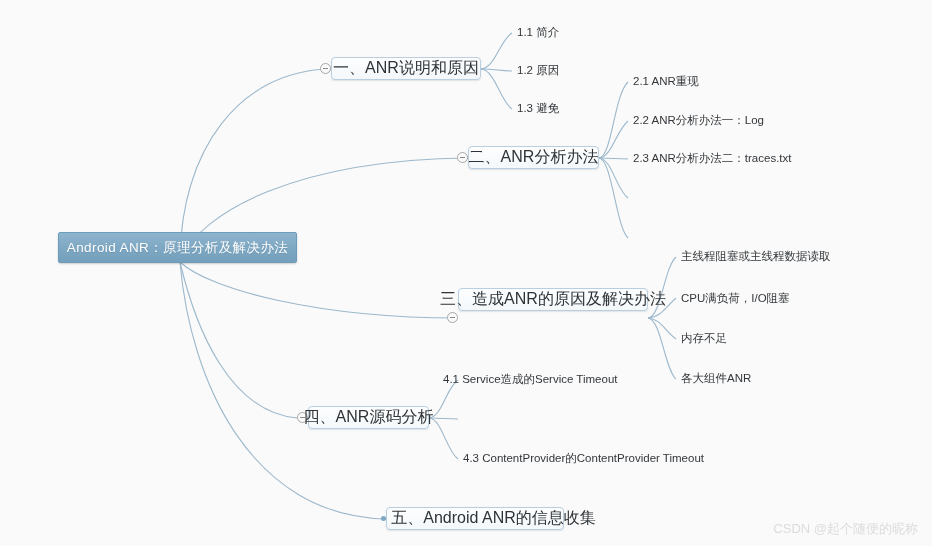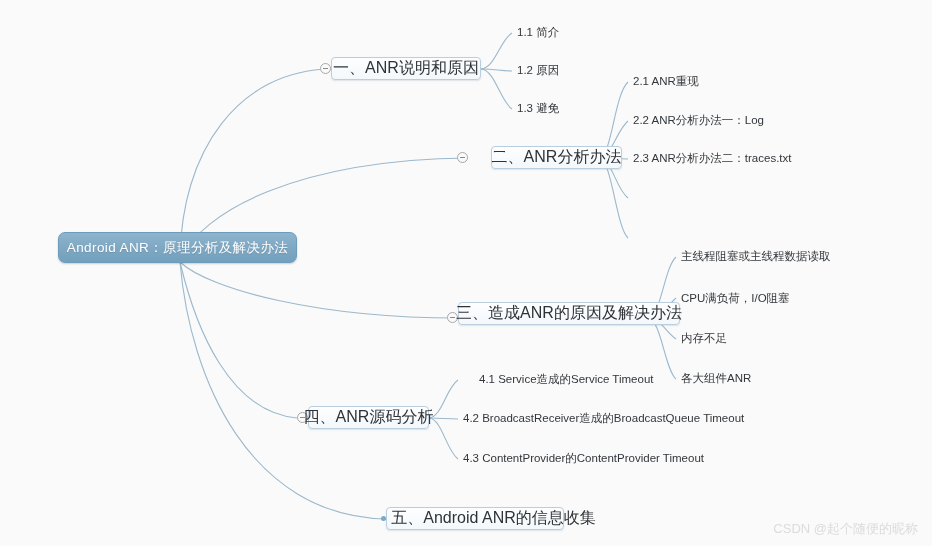--- a/index.html
+++ b/index.html
@@ -33,21 +33,21 @@
     stroke-width: 1.1;
   }
 
   
   .root-node {
     position: absolute;
     left: 58px;
     top: 232px;
     width: 239px;
     height: 31px;
-    border-radius: 7px;
+    border-radius: 2px;
     background: linear-gradient(180deg, #8fb4cd 0%, #7ea8c4 50%, #74a0bd 100%);
     border: 1px solid #6d9bba;
     box-shadow: 0 1px 2px rgba(0,0,0,0.18);
     display: flex;
     align-items: center;
     justify-content: center;
     box-sizing: border-box;
   }
   .root-node .root-label {
     color: #ffffff;
@@ -167,42 +167,41 @@
 
   <div class="toggle" style="left:320px; top:63px;"></div>
   <div class="branch-node" style="left:331px; top:57px; width:150px;">
     <span class="branch-label">一、ANR说明和原因</span>
   </div>
   <div class="leaf-node" style="left:517px; top:26px;">1.1 简介</div>
   <div class="leaf-node" style="left:517px; top:64px;">1.2 原因</div>
   <div class="leaf-node" style="left:517px; top:102px;">1.3 避免</div>
 
   <div class="toggle" style="left:457px; top:152px;"></div>
-  <div class="branch-node" style="left:468px; top:146px; width:131px;margin-left:23px;">
+  <div class="branch-node" style="left:468px; top:146px; width:131px;">
     <span class="branch-label">二、ANR分析办法</span>
   </div>
   <div class="leaf-node" style="left:633px; top:75px;">2.1 ANR重现</div>
   <div class="leaf-node" style="left:633px; top:114px;">2.2 ANR分析办法一：Log</div>
   <div class="leaf-node" style="left:633px; top:152px;">2.3 ANR分析办法二：traces.txt</div>
 
   <div class="toggle" style="left:447px; top:312px;"></div>
-  <div class="branch-node" style="left:458px; top:302px; width:222px;">
+  <div class="branch-node" style="left:458px; top:288px; width:190px;">
     <span class="branch-label">三、造成ANR的原因及解决办法</span>
   </div>
   <div class="leaf-node" style="left:681px; top:250px;">主线程阻塞或主线程数据读取</div>
   <div class="leaf-node" style="left:681px; top:292px;">CPU满负荷，I/O阻塞</div>
   <div class="leaf-node" style="left:681px; top:332px;">内存不足</div>
   <div class="leaf-node" style="left:681px; top:372px;">各大组件ANR</div>
 
   <div class="toggle" style="left:297px; top:412px;"></div>
   <div class="branch-node" style="left:308px; top:406px; width:121px;">
     <span class="branch-label">四、ANR源码分析</span>
   </div>
-  <div class="leaf-node" style="left:479px; top:373px;">4.1 Service造成的Service Timeout</div>
-  <div class="leaf-node" style="left:463px; top:412px;">4.2 BroadcastReceiver造成的BroadcastQueue Timeout</div>
+  <div class="leaf-node" style="left:443px; top:373px;">4.1 Service造成的Service Timeout</div>
   <div class="leaf-node" style="left:463px; top:452px;">4.3 ContentProvider的ContentProvider Timeout</div>
 
   <div class="dot-toggle" style="left:381px; top:516px;"></div>
   <div class="branch-node" style="left:386px; top:507px; width:178px;padding-left:47px;">
     <span class="branch-label">五、Android ANR的信息收集</span>
   </div>
 
   <div class="watermark">CSDN @起个随便的昵称</div>
 
 </div>

